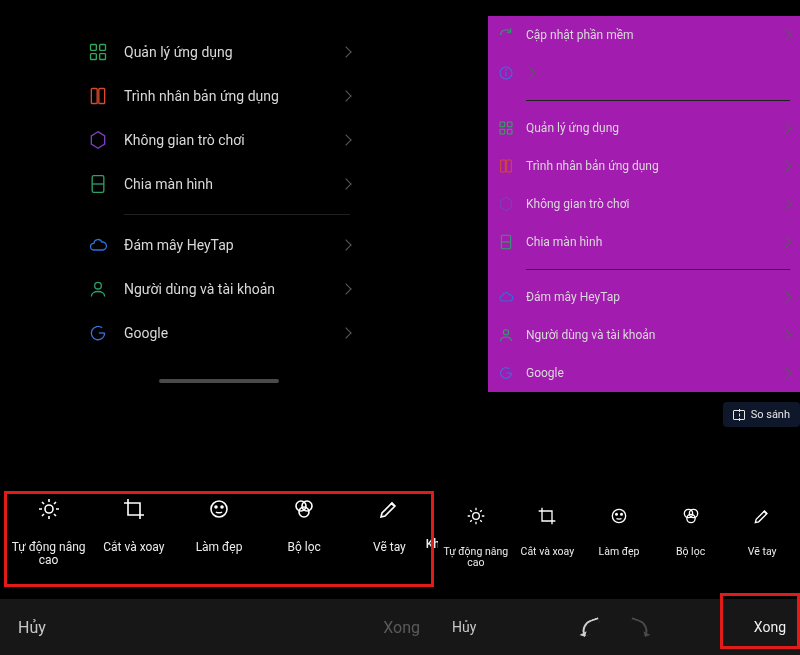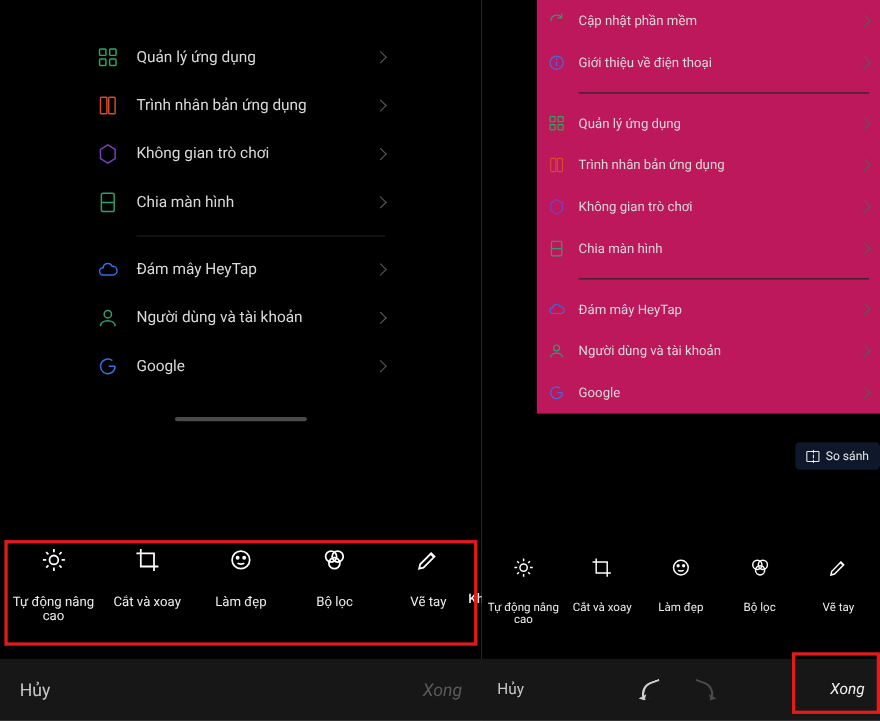--- a/index.html
+++ b/index.html
@@ -66,22 +66,22 @@
   .panel-right .preview-wrapper {
     position: absolute;
     left: 50px;
     right: 0;
     top: 0;
     bottom: 222px;
     background: #000;
   }
   .preview-card {
     position: absolute;
-    left: 0; right: 0; top: 0;
-    background: #be185d;
+    left: 0; right: 0; top: 16px;
+    background: #a21caf;
     color: #d9d9d9;
     padding: 0 10px;
   }
   .preview-card .settings-row { height: 38px; font-size: 12px; }
   .preview-card .settings-row .row-icon { width: 16px; height: 16px; margin-right: 12px; }
   .preview-card .sep { margin-left: 28px; }
 
   
   .compare-chip {
     position: absolute;
@@ -152,21 +152,21 @@
     height: 56px;
     background: #171717;
     display: flex;
     align-items: center;
     justify-content: space-between;
     padding: 0 18px;
     color: #c8c8c8;
     font-size: 16px;
   }
   .panel-right .bottom-bar { padding: 0 14px; font-size: 14px; }
-  .bottom-bar .xong { color: #5a5a5a; font-style: italic; }
+  .bottom-bar .xong { color: #5a5a5a; }
   .panel-right .bottom-bar .xong { color: #f0f0f0; }
   .undo-redo { display: flex; gap: 28px; align-items: center; }
   .uricon {
     width: 20px; height: 14px;
     border-top: 2px solid;
     border-left: 2px solid;
     border-radius: 12px 0 0 0;
     transform: rotate(-20deg);
     position: relative;
   }
@@ -351,21 +351,20 @@
             <span class="chev"></span>
           </div>
           <div class="settings-row">
             <span class="row-icon">
               <svg viewBox="0 0 24 24" style="color:#3a6fe0">
                 <circle cx="12" cy="12" r="9"></circle>
                 <line x1="12" y1="10" x2="12" y2="17"></line>
                 <circle cx="12" cy="7" r="0.5" fill="#3a6fe0"></circle>
               </svg>
             </span>
-            <span class="row-label">Giới thiệu về điện thoại</span>
             <span class="chev"></span>
           </div>
         </div>
       <div class="sep"></div>
       <div id="right-g2">
           <div class="settings-row">
             <span class="row-icon">
               <svg viewBox="0 0 24 24" style="color:#2fa85a">
                 <rect x="3" y="3" width="7" height="7" rx="1"></rect>
                 <rect x="14" y="3" width="7" height="7" rx="1"></rect>

